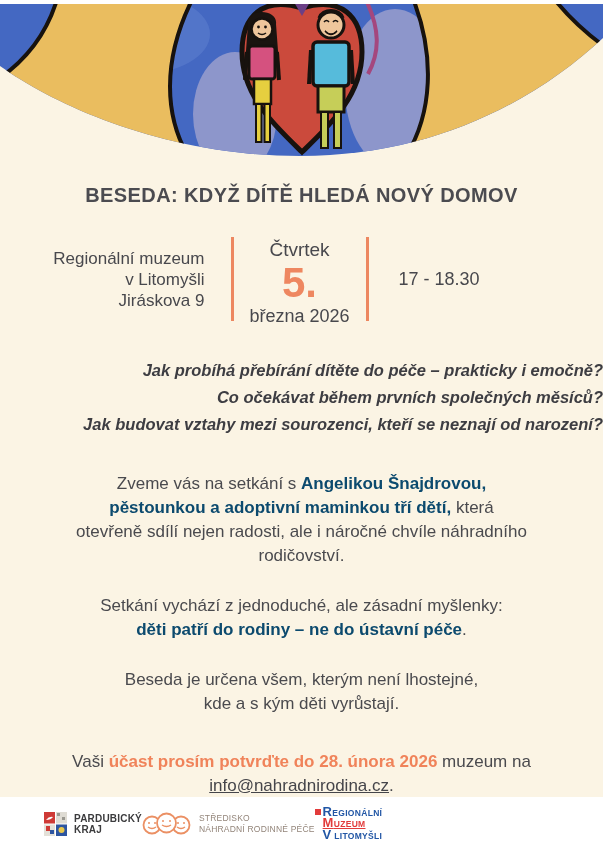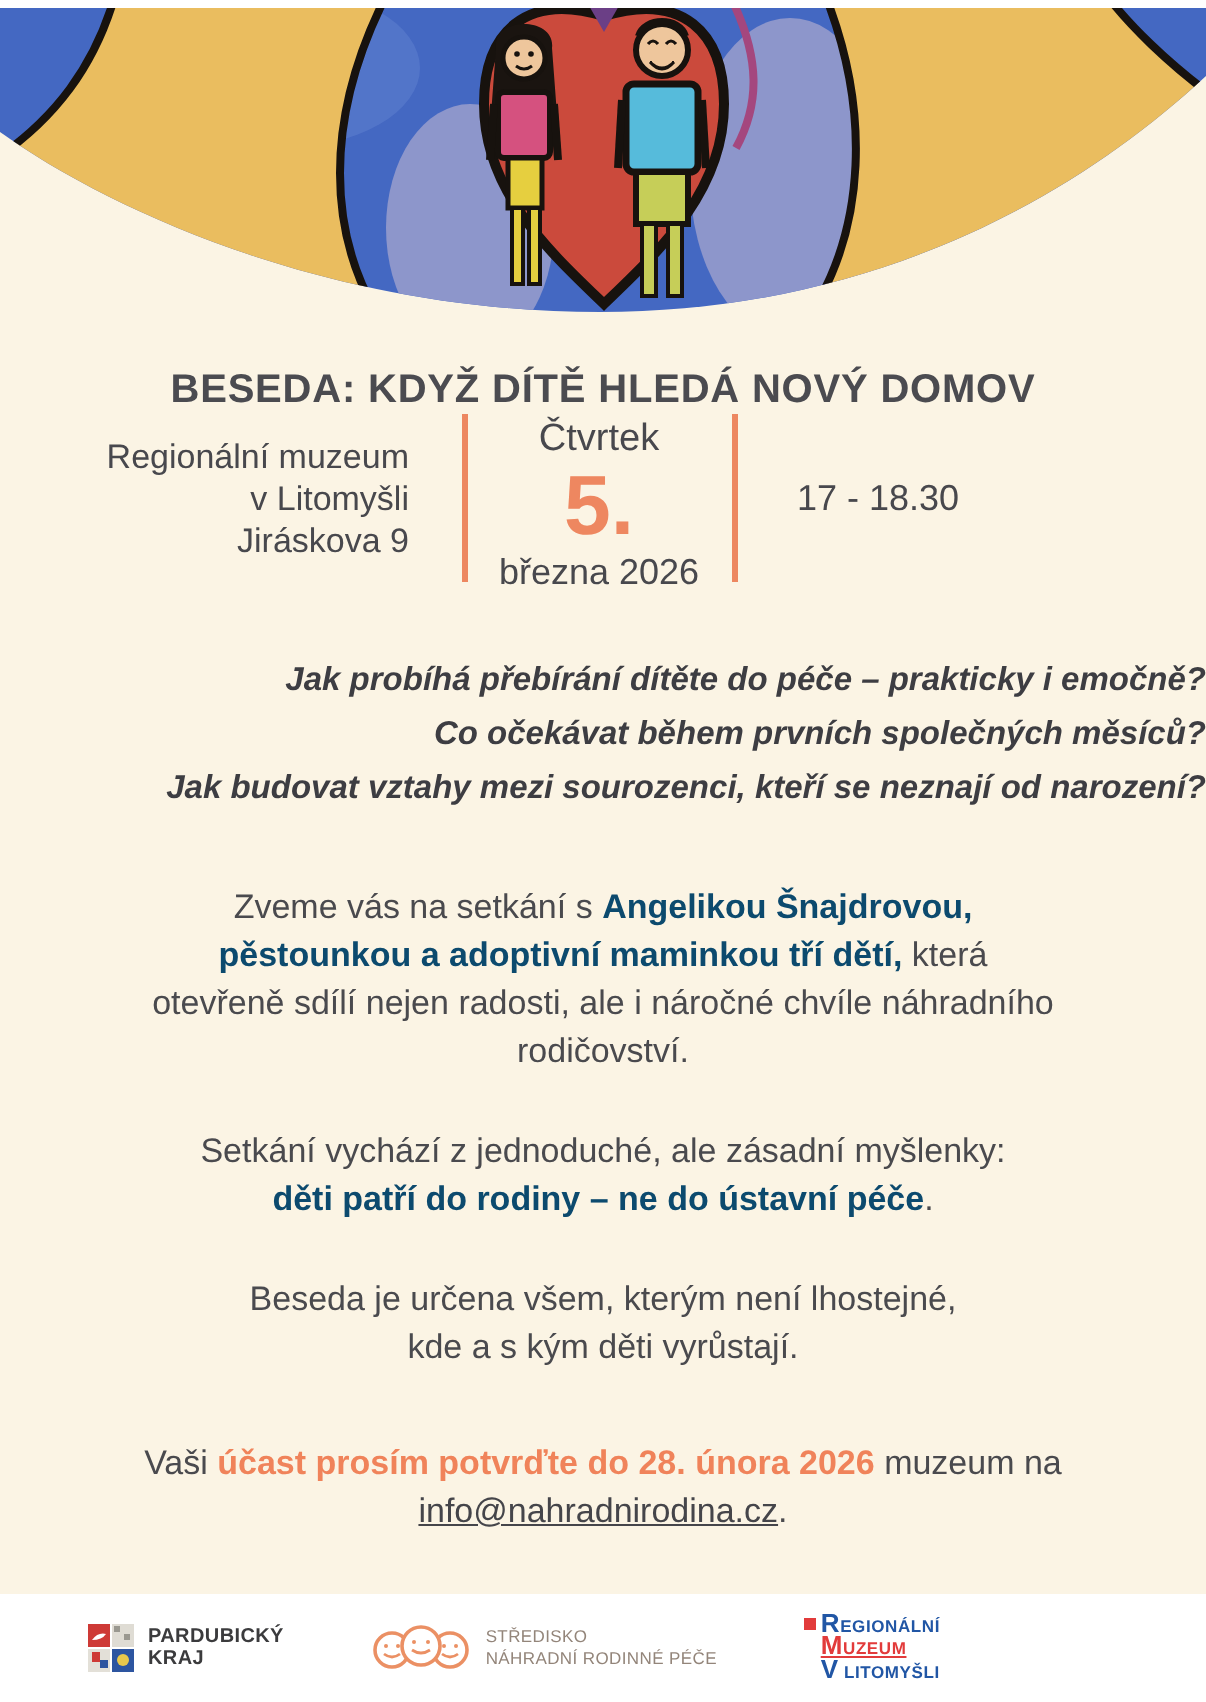--- a/index.html
+++ b/index.html
@@ -4,21 +4,21 @@
 <style>
   html,body{margin:0;padding:0;}
   body{width:603px;height:851px;font-family:"Liberation Sans",sans-serif;background:#ffffff;}
   .poster{position:relative;width:603px;height:851px;background:#ffffff;overflow:hidden;}
   .cream{position:absolute;top:0;left:0;width:603px;height:797px;background:#FBF4E4;}
   .topbar{height:4px;background:#ffffff;}
   .artwork{display:block;}
   h1.title{margin:28px 20px 0;text-align:center;font-size:20px;font-weight:bold;
     letter-spacing:0.4px;color:#4B4B50;}
   
-  .info-row{display:flex;justify-content:center;align-items:stretch;height:84px;}
+  .info-row{display:flex;justify-content:center;align-items:stretch;height:84px;margin-top:30px;}
   .info-col-left{flex:1;text-align:right;padding-right:26px;color:#48484D;
     font-size:17px;line-height:21px;display:flex;flex-direction:column;justify-content:center;}
   .vdiv{width:3px;background:#ED8760;}
   .info-col-center{width:132px;text-align:center;color:#48484D;}
   .info-day{font-size:19px;margin-top:2px;}
   .info-num{font-size:42px;font-weight:bold;color:#EE8760;line-height:42px;margin-top:1px;}
   .info-rest{font-size:18px;margin-top:2px;}
   .info-col-right{flex:1;text-align:left;padding-left:30px;align-self:center;
     font-size:18px;color:#48484D;}
   
@@ -26,21 +26,21 @@
     font-style:italic;color:#3D3D42;line-height:27px;}
   .para{margin:26px auto 0;max-width:452px;text-align:center;font-size:17px;
     color:#4A4A4E;line-height:24px;}
   .para.first{margin-top:34px;}
   .para b{color:#0c4a6e;}
   .cta{margin-top:34px;text-align:center;font-size:17px;color:#4A4A4E;line-height:24px;}
   .cta .hl{font-weight:bold;color:#F0835A;}
   .email-link{color:#45454A;text-decoration:underline;}
   
   .footer{position:absolute;left:0;bottom:0;width:514px;height:54px;background:#ffffff;
-    display:flex;align-items:center;justify-content:space-between;padding:0 44px;box-sizing:border-box;}
+    display:flex;align-items:center;padding:0 44px;box-sizing:border-box;}
   .logo{display:flex;align-items:center;gap:7px;}
   .pk-text{font-size:10px;font-weight:bold;color:#3B3B3D;line-height:11px;letter-spacing:0.2px;}
   .sn-text{font-size:8.5px;color:#93857A;line-height:11px;letter-spacing:0.2px;}
   .rml{font-weight:bold;line-height:10.5px;position:relative;padding-left:8px;}
   .rml-line{font-size:8.5px;letter-spacing:0.3px;}
   .rml-line::first-letter{font-size:13px;}
   .rml-blue{color:#2156A5;}
   .rml-red{color:#E23B3B;text-decoration:underline;}
   .rml-square{position:absolute;left:0;top:2px;width:6px;height:6px;background:#E23B3B;}
 </style>

